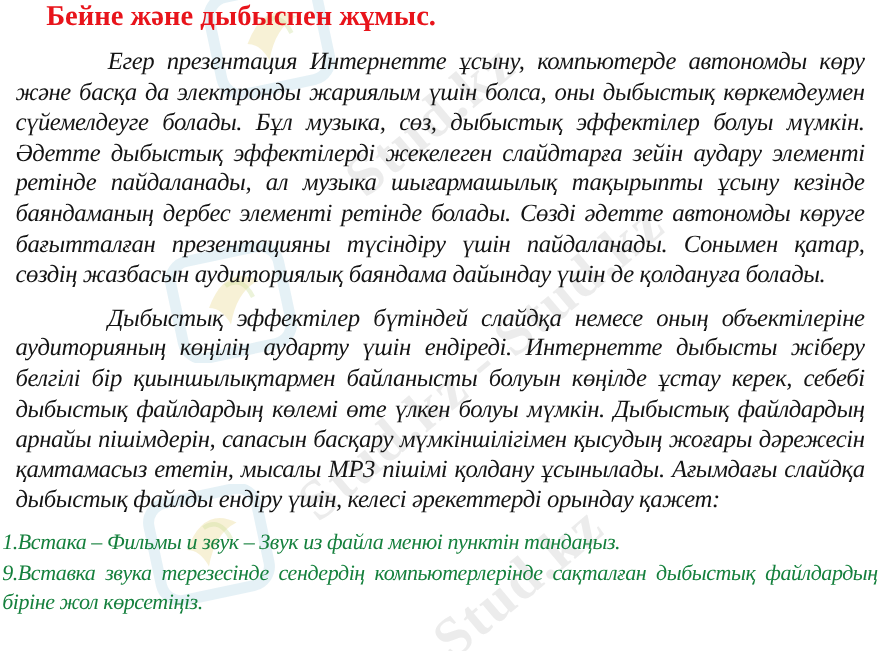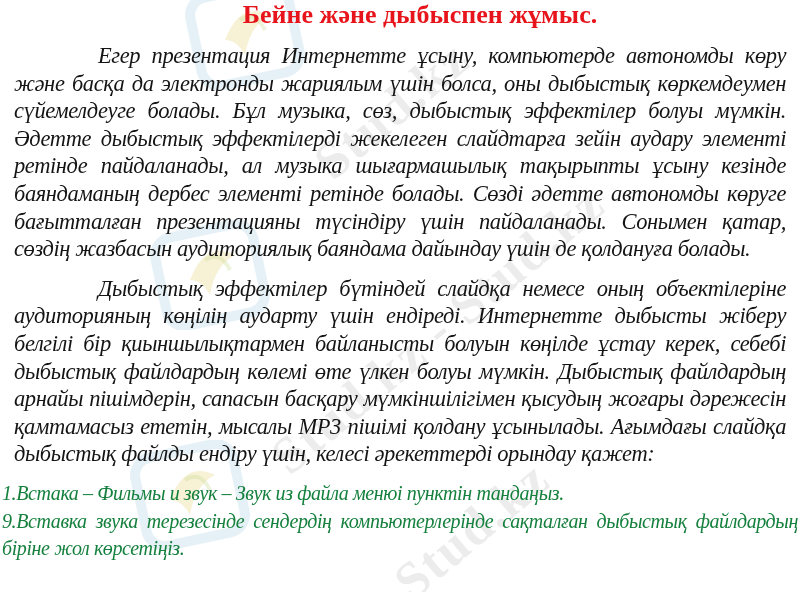--- a/index.html
+++ b/index.html
@@ -44,21 +44,21 @@
     .content {
       position: relative;
       z-index: 1;
       padding: 0 2px 0 2px;
     }
     .title {
       font-family: "Liberation Serif", serif;
       font-weight: bold;
       font-size: 26px;
       color: #e8141b;
-      text-align: center;
+      text-align: left;
       line-height: 30px;
       margin: 0 0 0 40px;
       padding-top: 0px;
     }
     .para {
       font-family: "Liberation Serif", serif;
       font-style: italic;
       font-size: 22.5px;
       line-height: 27.6px;
       color: #141414;

